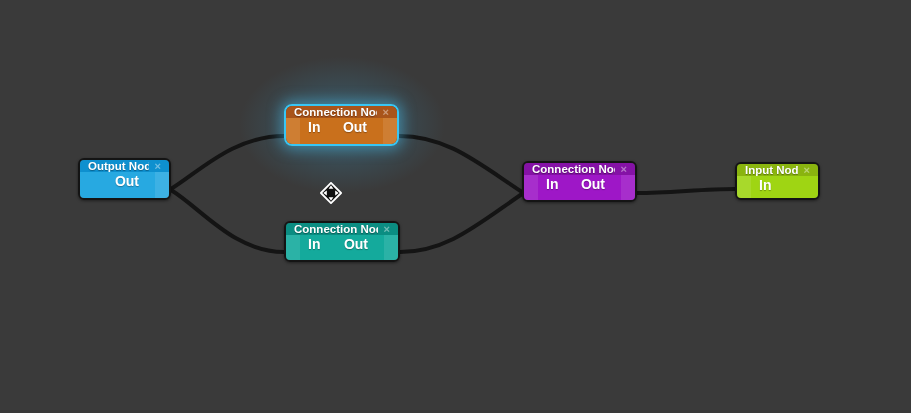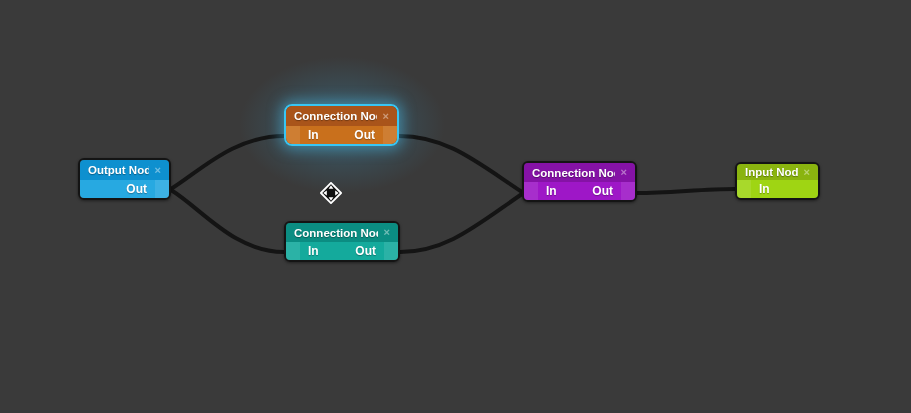--- a/index.html
+++ b/index.html
@@ -37,31 +37,31 @@
     white-space:nowrap;
   }
   .node-title{
     flex:1;text-shadow:0 1px 1px rgba(0,0,0,0.35);overflow:hidden;
   }
   .node-close{
     color:rgba(255,255,255,0.42);font-size:11px;font-weight:bold;
     margin-left:6px;cursor:pointer;line-height:1;
   }
   .node-ports{
-    position:relative;height:18px;line-height:18px;
-    color:#fff;font-weight:bold;font-size:12px;
+    position:relative;height:26px;line-height:18px;
+    color:#fff;font-weight:bold;font-size:14px;
   }
   .socket{
     position:absolute;top:0;bottom:0;width:14px;
     background:rgba(255,255,255,0.10);cursor:crosshair;
   }
   .socket.left{left:0;}
   .socket.right{right:0;}
   .port-in{position:absolute;left:22px;text-shadow:0 1px 1px rgba(0,0,0,0.3);}
-  .port-out{position:absolute;right:22px;text-shadow:0 1px 1px rgba(0,0,0,0.3);}
+  .port-out{position:absolute;right:30px;text-shadow:0 1px 1px rgba(0,0,0,0.3);}
   .move-cursor{position:absolute;pointer-events:none;}
 </style>
 </head>
 <body>
 
 <div id="canvas" style="background: rgb(58, 58, 58);">
 
   <div class="glow" id="glow" style="left: 238px; top: 56px; width: 208px; height: 138px;"></div>
 
   <svg id="wires" width="911" height="413">

